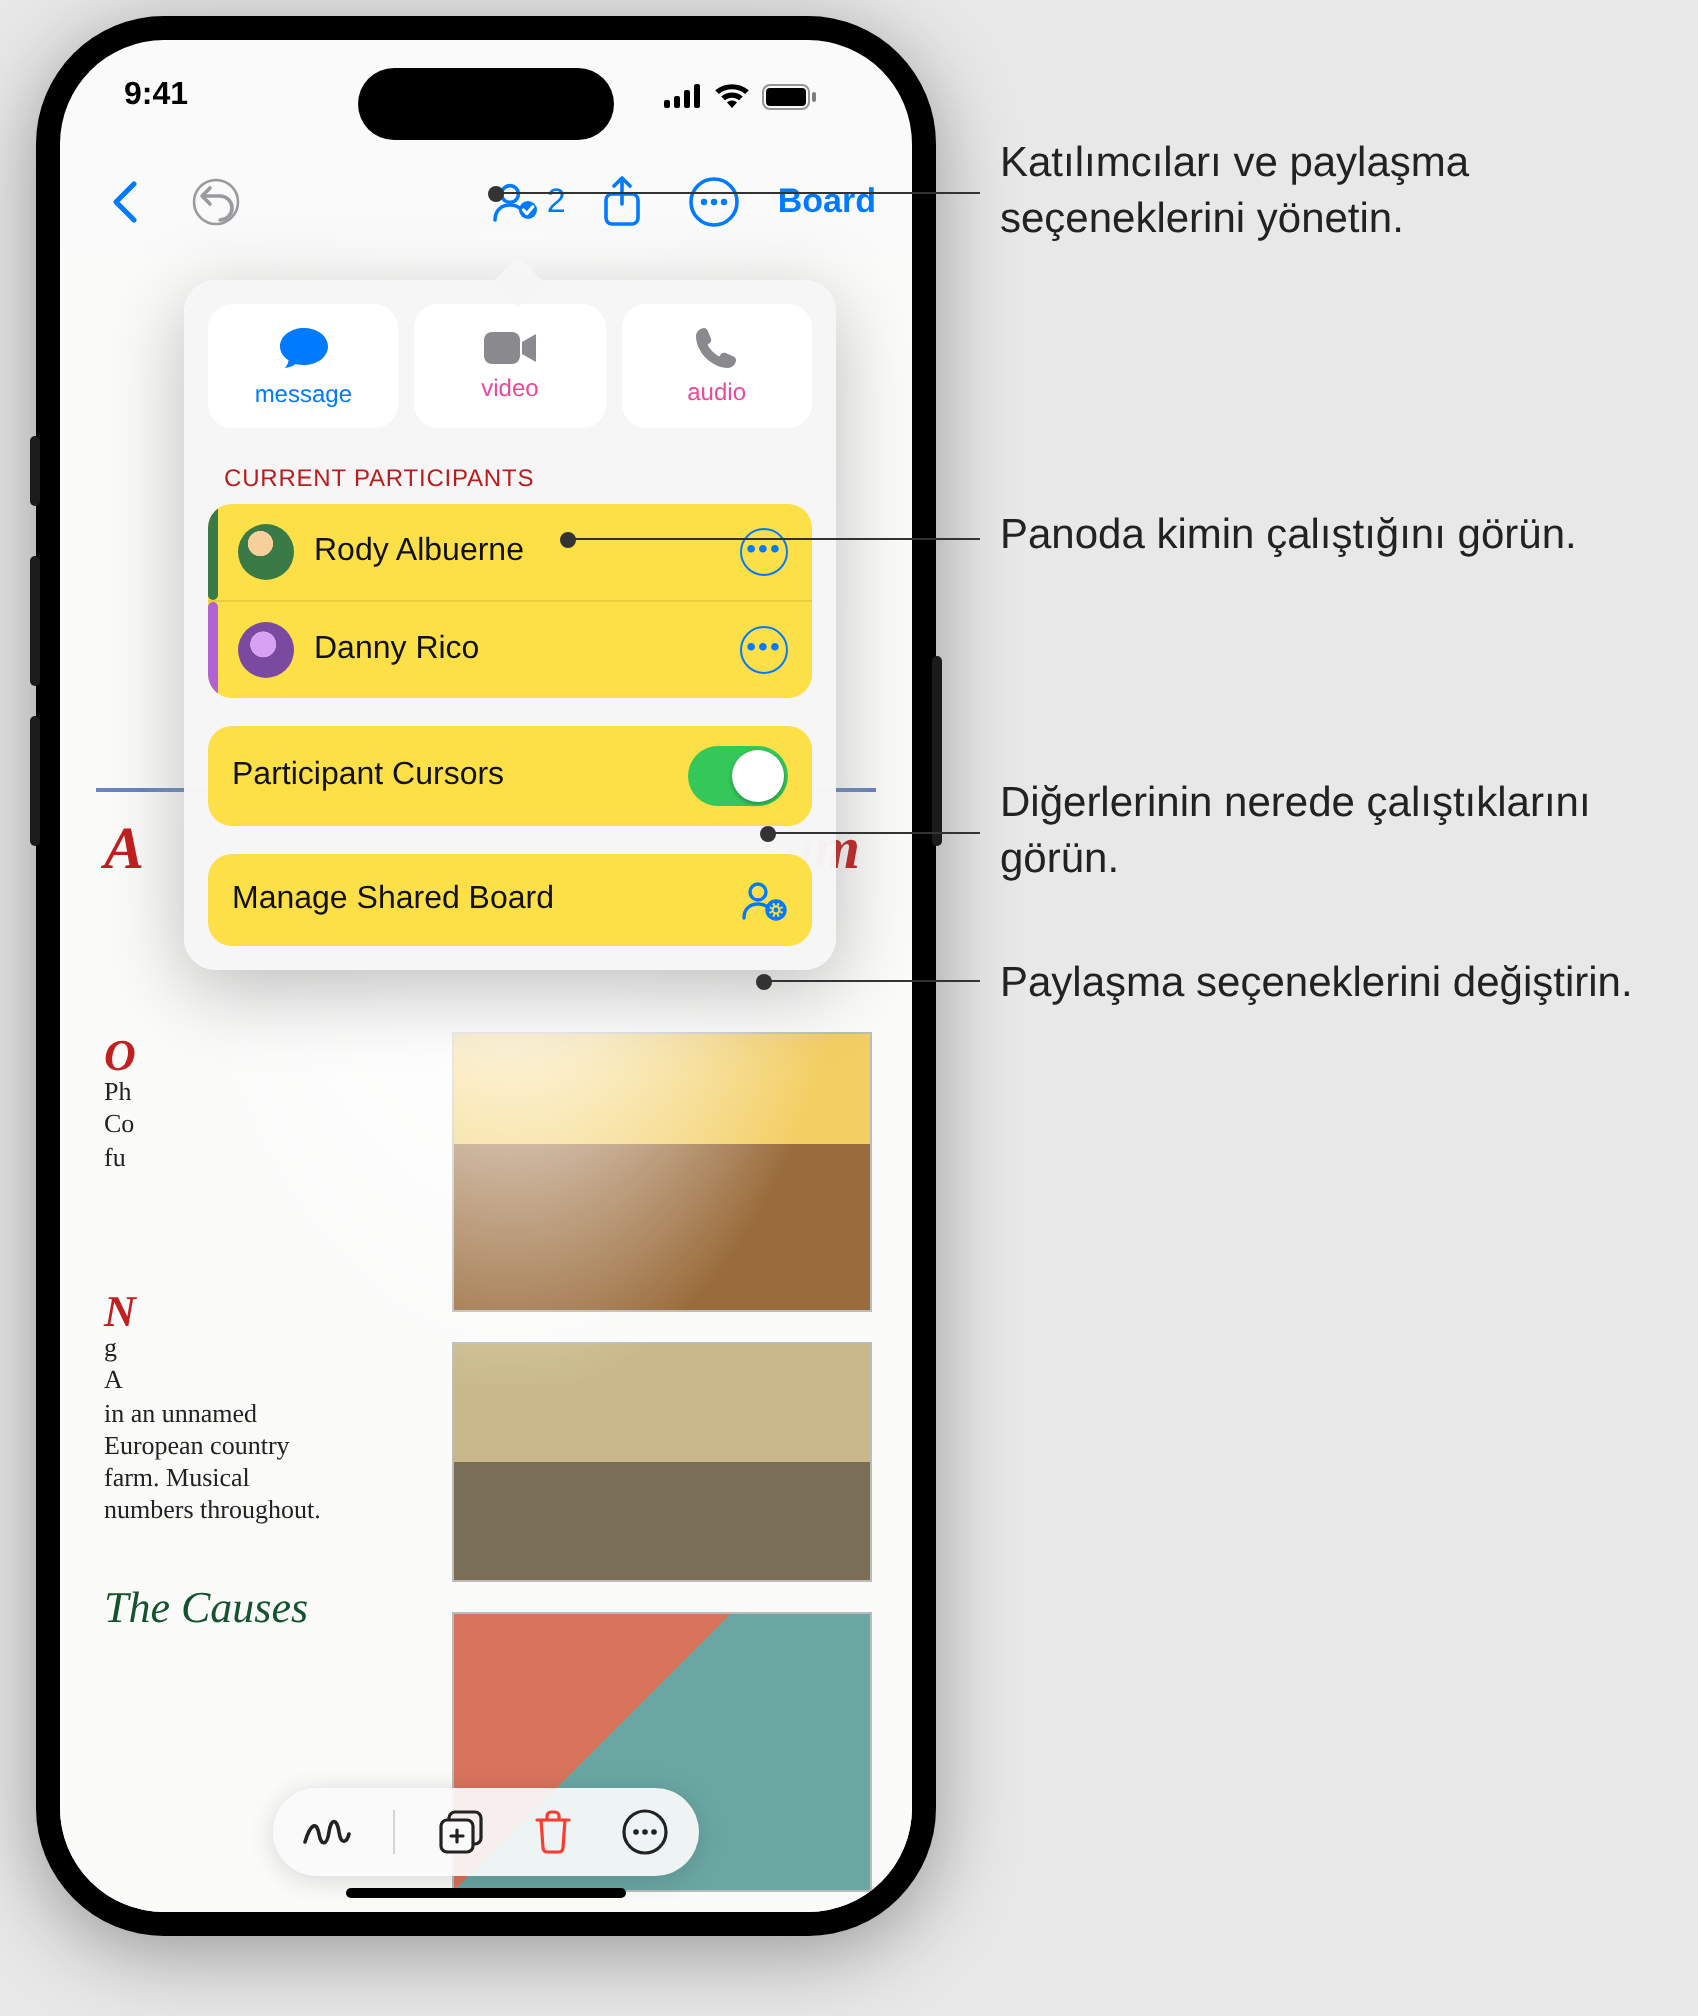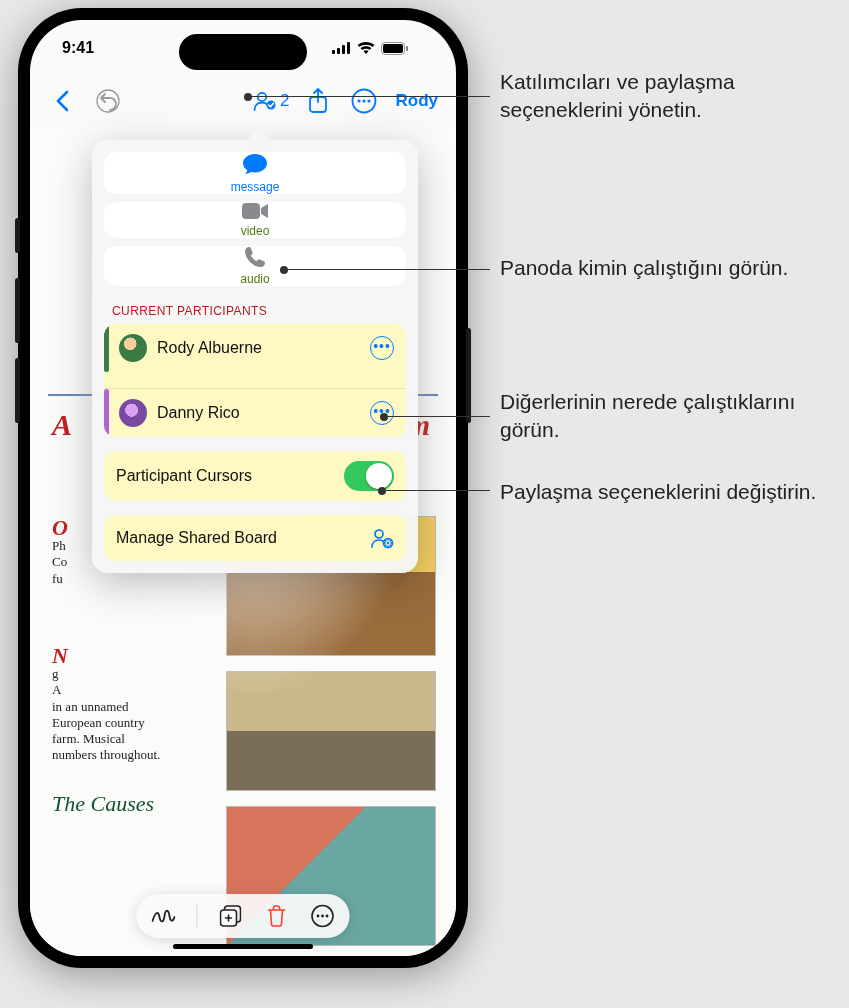--- a/index.html
+++ b/index.html
@@ -169,60 +169,60 @@
   .popover-halo {
     position: absolute;
     top: 96px; left: 42px;
     width: 366px; height: 576px;
     background: radial-gradient(ellipse at 50% 40%, rgba(255,255,255,0.85) 30%, rgba(255,255,255,0) 72%);
     z-index: 70;
     pointer-events: none;
   }
 
   .contact-row {
-    display: flex; gap: 8px; margin-bottom: 12px; flex-direction: column;
+    display: flex; gap: 8px; margin-bottom: 12px;
   }
   .contact-tile {
     flex: 1;
     background: #fff;
     border-radius: 12px;
     height: 62px;
     display: flex; flex-direction: column;
     align-items: center; justify-content: center;
     gap: 4px;
     font-size: 12px;
-    color: #4d7c0f;
+    color: #ec4899;
   }
   .contact-tile.active { color: #007aff; }
   .contact-tile.active svg { color: #007aff; }
   .contact-tile svg { color: #8a8a8e; }
 
   .section-label {
     font-size: 12px;
     letter-spacing: 0.4px;
     color: #b91c1c;
     padding: 6px 8px 6px 8px;
     text-transform: uppercase;
   }
 
   .list {
-    background: #fef9c3;
+    background: #fde047;
     border-radius: 12px;
     overflow: hidden;
     margin-bottom: 14px;
   }
   .list-row {
     display: flex; align-items: center;
     padding: 10px 12px;
     gap: 10px;
     min-height: 46px;
     font-size: 16px;
     color: #111;
   }
-  .list-row + .list-row { border-top: 1px solid rgba(0,0,0,0.08); margin-top: 16px; }
+  .list-row + .list-row { border-top: 1px solid rgba(0,0,0,0.08); }
   .avatar {
     width: 28px; height: 28px; border-radius: 50%;
     background: #777; position: relative; flex-shrink: 0;
   }
   .avatar.a1 { background: radial-gradient(circle at 40% 35%, #f7cf9a 25%, #3a7a46 26%); }
   .avatar.a2 { background: radial-gradient(circle at 45% 40%, #d8a1f2 28%, #7a4aa1 29%); }
   .presence {
     width: 5px; align-self: stretch; border-radius: 3px;
     margin: -10px 0 -10px -12px;
   }
@@ -363,21 +363,21 @@
           </svg>
       </div>
       <div class="toolbar-btn">
         <svg width="26" height="26" viewBox="0 0 26 26">
             <circle cx="13" cy="13" r="11.5" stroke="#007aff" stroke-width="1.8" fill="none"></circle>
             <circle cx="8" cy="13" r="1.6" fill="#007aff"></circle>
             <circle cx="13" cy="13" r="1.6" fill="#007aff"></circle>
             <circle cx="18" cy="13" r="1.6" fill="#007aff"></circle>
           </svg>
       </div>
-      <div class="done-btn">Rody</div>
+      <div class="done-btn">Board</div>
     </div>
 
     <div class="canvas">
       <div class="rule-line top"></div>
       <div class="handwriting hw-title">A</div>
       <div class="handwriting hw-title2">eam</div>
 
       <div class="handwriting hw-head1">O</div>
       <div class="handwriting hw-block1" style="white-space:pre-line">Ph
 Co

